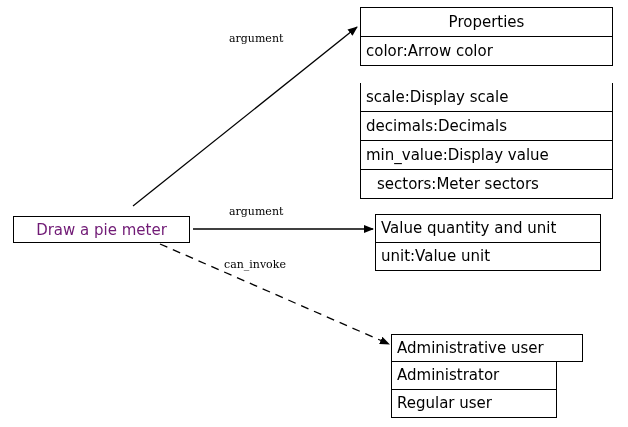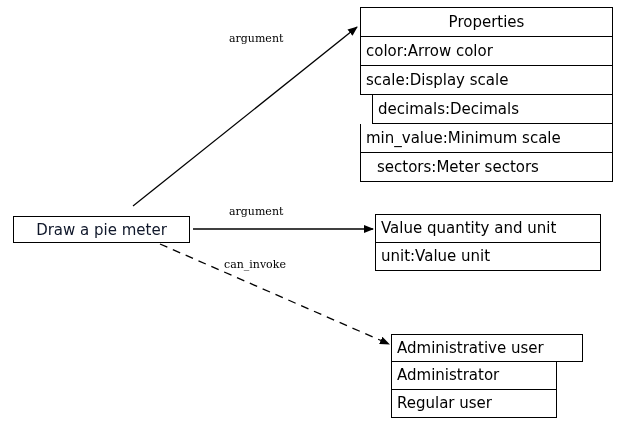--- a/index.html
+++ b/index.html
@@ -39,21 +39,21 @@
   }
   .cell.center { justify-content: center; }
   .cell.left   { justify-content: flex-start; padding-left: 5px; }
 
   
   .simple-node {
     position: absolute;
     box-sizing: border-box;
     border: 1px solid #000000;
     background: #ffffff;
-    color: #0f172a;
+    color: #701a75;
     font-size: 15px;
     display: flex;
     align-items: center;
     justify-content: center;
     white-space: nowrap;
   }
 
   
   #edges {
     position: absolute;
@@ -94,23 +94,23 @@
     <line x1="160" y1="244" x2="389" y2="344" stroke="#000000" stroke-width="1.3" stroke-dasharray="8,6" marker-end="url(#arrowDashed)"></line>
   </svg>
 
   <div class="simple-node" style="left:13px; top:216px; width:177px; height:27px;">
     <span>Draw a pie meter</span>
   </div>
 
   <div class="record" style="left:360px; top:7px; width:253px;">
     <div class="cell center" style="height:30px;">Properties</div>
     <div class="cell left" style="height:29px;">color:Arrow color</div>
-    <div class="cell left" style="height:29px;">scale:Display scale</div>
-    <div class="cell left" style="height:29px;margin-left:12px;">decimals:Decimals</div>
-    <div class="cell left" style="height:29px;">min_value:Minimum scale</div>
+    <div class="cell left" style="height:29px;margin-top:17px;">scale:Display scale</div>
+    <div class="cell left" style="height:29px;">decimals:Decimals</div>
+    <div class="cell left" style="height:29px;">min_value:Display value</div>
     <div class="cell left" style="height:29px;padding-left:16px;">sectors:Meter sectors</div>
   </div>
 
   <div class="record" style="left:375px; top:214px; width:226px;">
     <div class="cell left" style="height:29px;">Value quantity and unit</div>
     <div class="cell left" style="height:28px;">unit:Value unit</div>
   </div>
 
   <div class="record" style="left:391px; top:334px;">
     <div class="cell left" style="height:28px; width:192px;">Administrative user</div>

